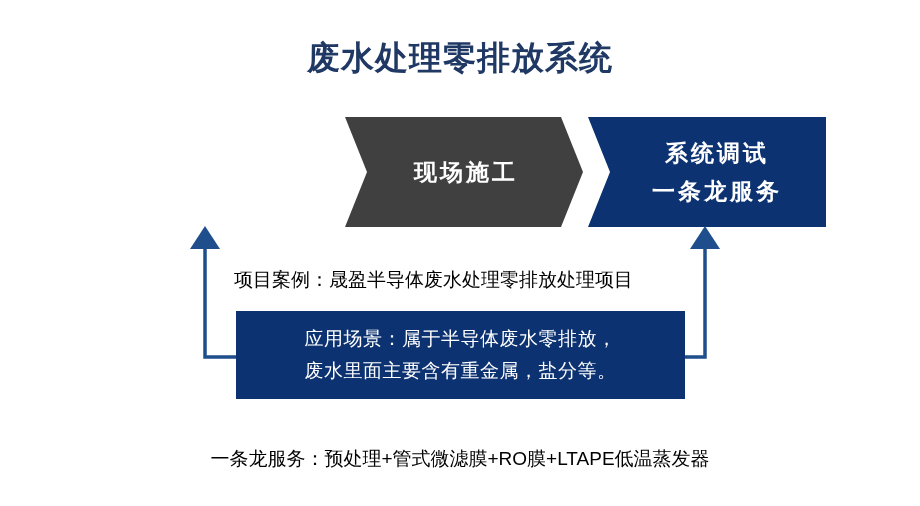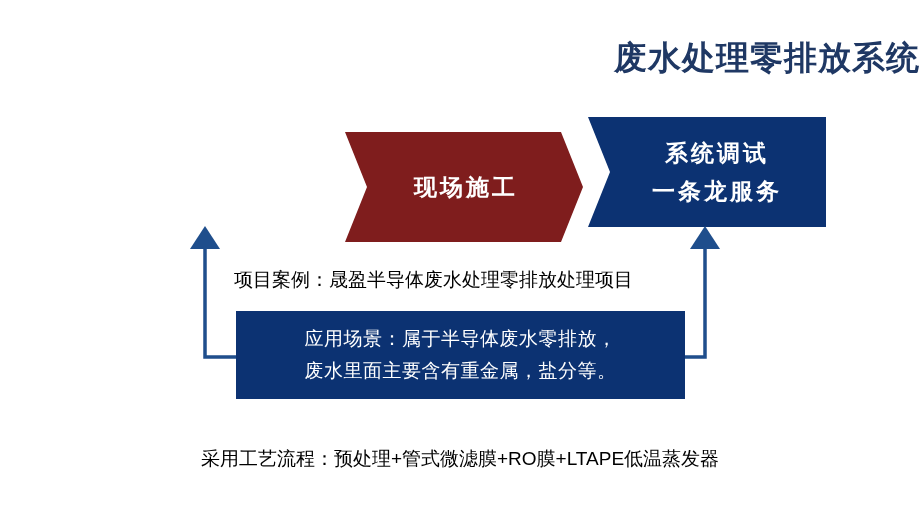--- a/index.html
+++ b/index.html
@@ -19,21 +19,21 @@
     height: 506px;
     background: #ffffff;
   }
 
   
   #slide-title {
     position: absolute;
     left: 0;
     top: 36px;
     width: 920px;
-    text-align: right;
+    text-align: center;
     font-size: 33px;
     font-weight: bold;
     color: #1f3864;
     letter-spacing: 1px;
     line-height: 44px;
     white-space: nowrap;
   }
 
   
   .chevron {
@@ -62,23 +62,22 @@
     width: 247px;
     background: #0c3272;
     clip-path: polygon(0 0, calc(100% - 22px) 0, 100% 50%, calc(100% - 22px) 100%, 0 100%);
   }
   #step-1 .chev-text { transform: translateX(-8px); }
 
   
   #step-2 {
     left: 345px;
     width: 238px;
-    background: #7f1d1d;
+    background: #404040;
     clip-path: polygon(0 0, calc(100% - 22px) 0, 100% 50%, calc(100% - 22px) 100%, 0 100%, 22px 50%);
-    margin-top: 15px;
   }
   #step-2 .chev-text { transform: translateX(2px); }
 
   
   #step-3 {
     left: 588px;
     width: 238px;
     background: #0c3272;
     clip-path: polygon(0 0, 100% 0, 100% 100%, 0 100%, 22px 50%);
   }
@@ -173,15 +172,15 @@
     </g>
   </svg>
 
   <div id="scenario-box">
     <span class="s-line">应用场景：属于半导体废水零排放，</span>
     <span class="s-line">废水里面主要含有重金属，盐分等。</span>
   </div>
 
   <div id="case-caption">项目案例：晟盈半导体废水处理零排放处理项目</div>
 
-  <div id="process-line">采用工艺流程：预处理+管式微滤膜+RO膜+LTAPE低温蒸发器</div>
+  <div id="process-line">一条龙服务：预处理+管式微滤膜+RO膜+LTAPE低温蒸发器</div>
 
 </div>
 
 </body></html>

